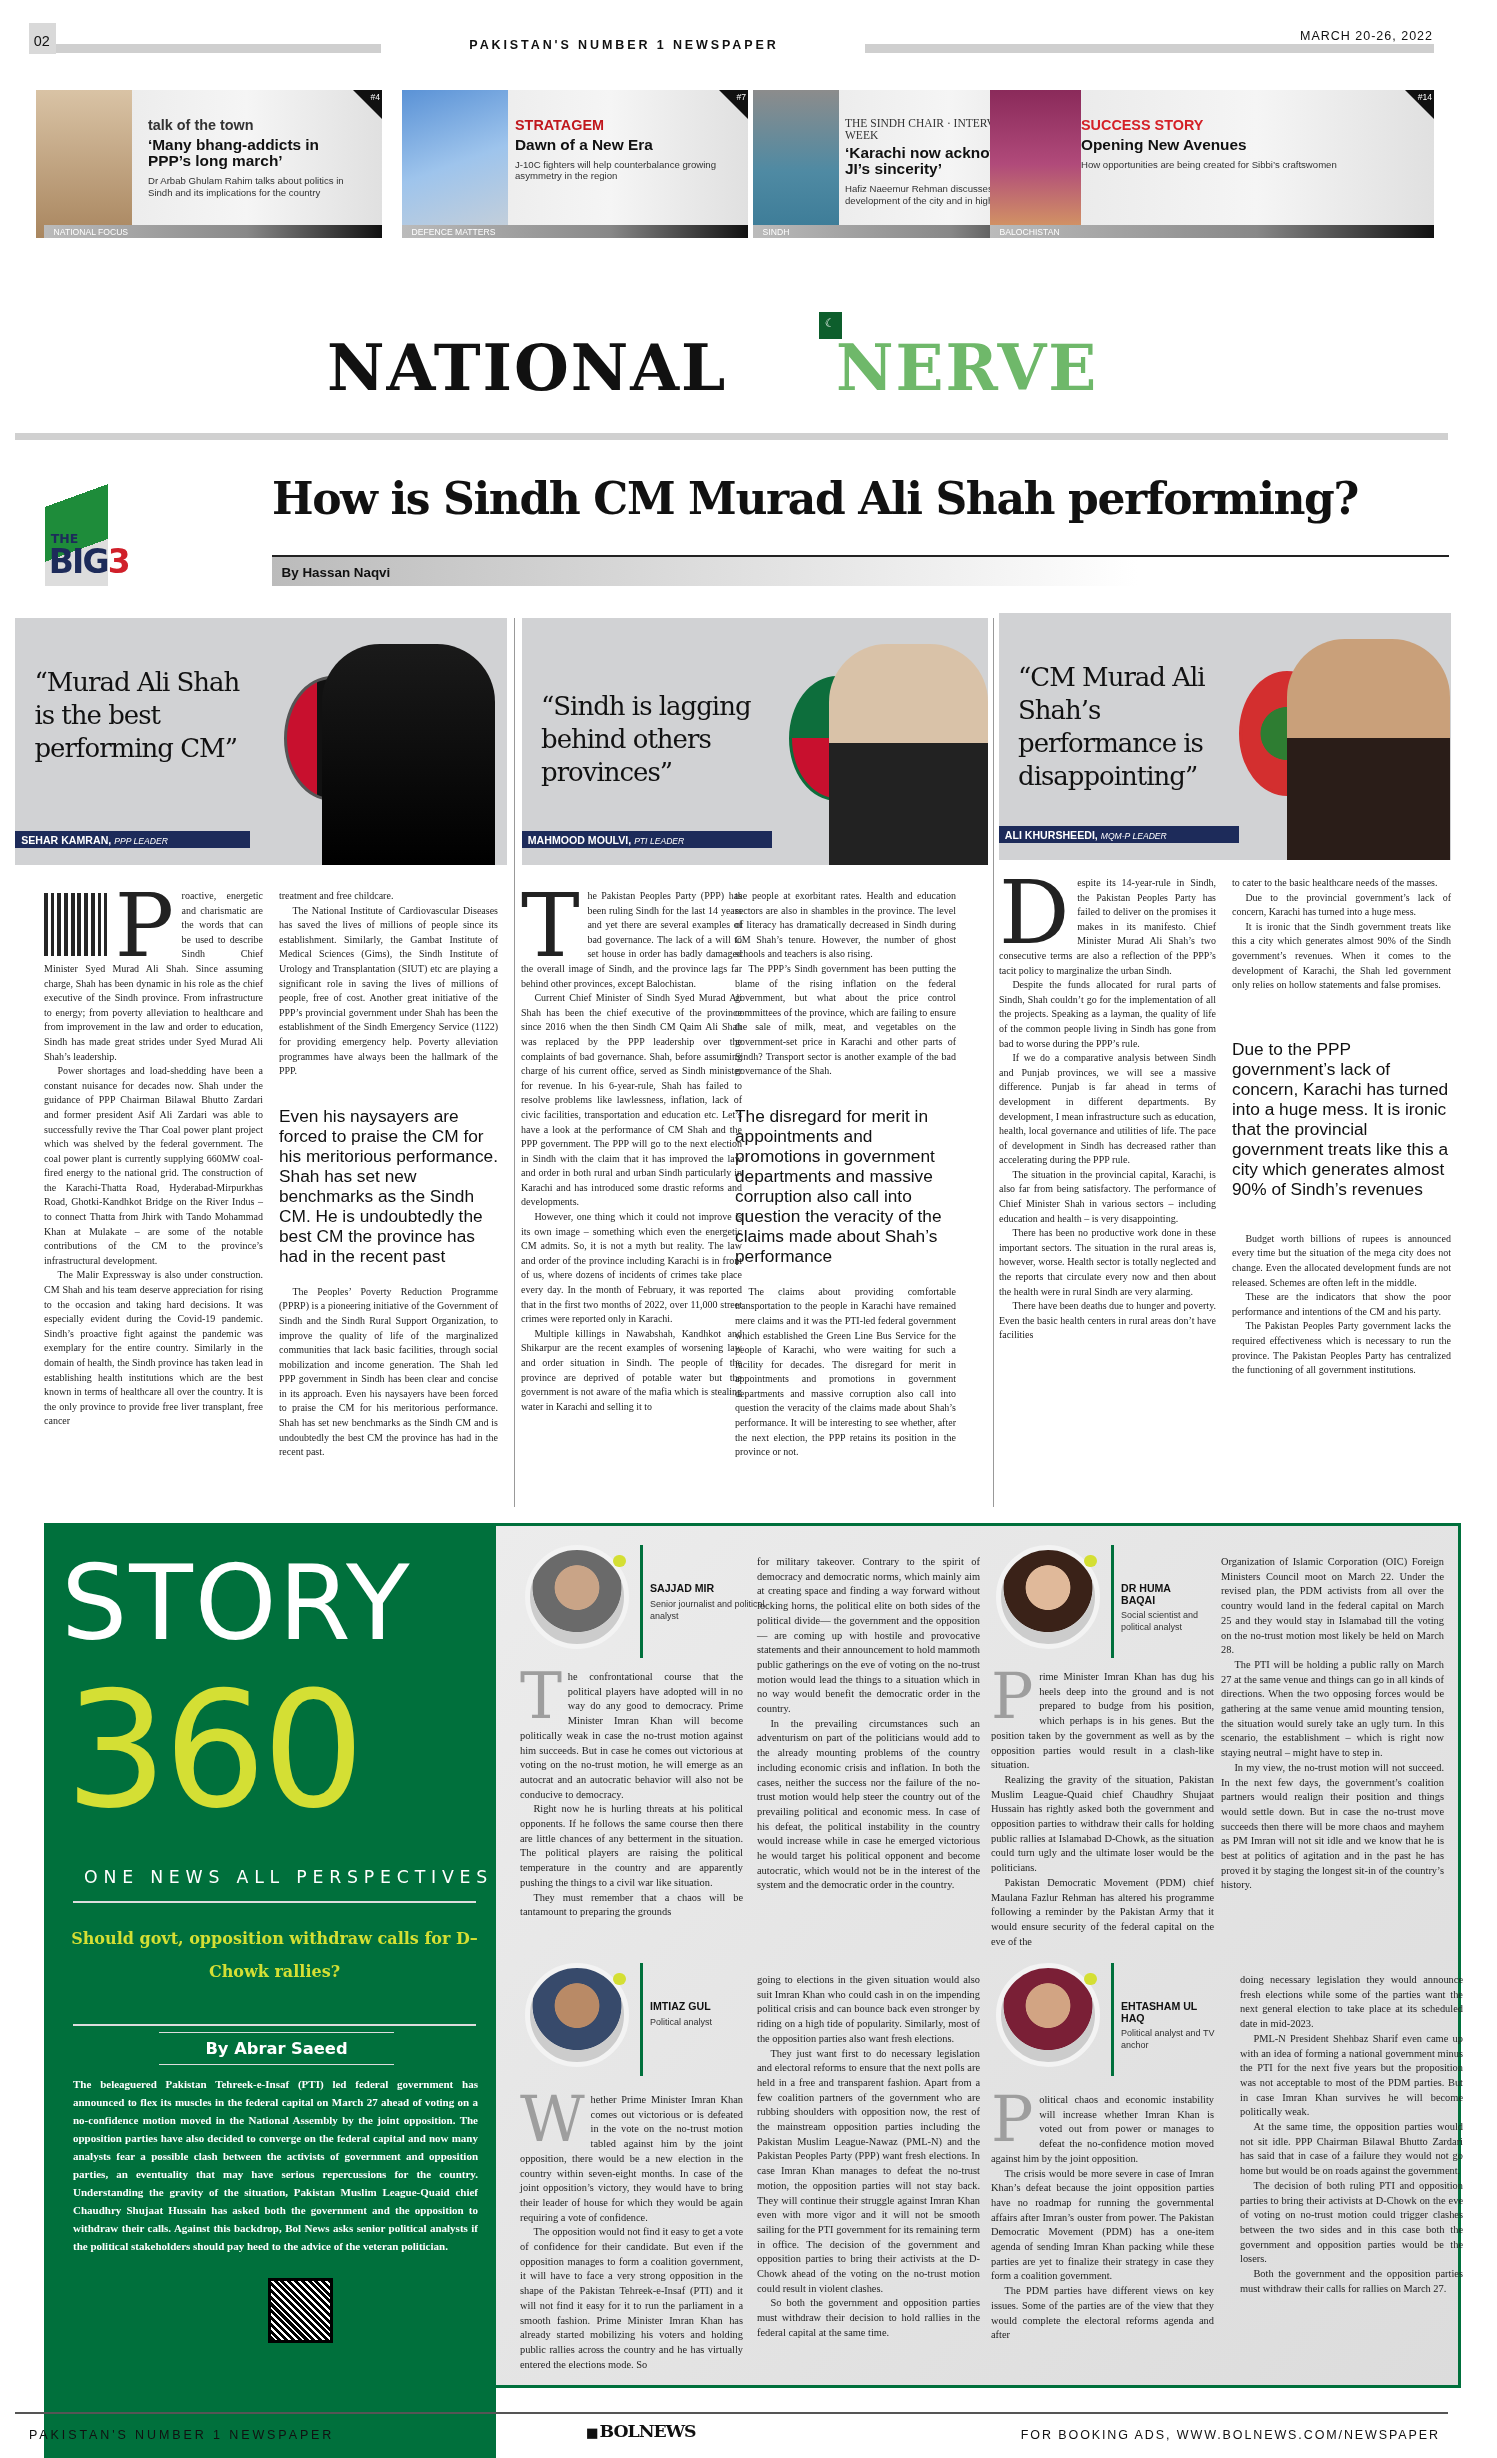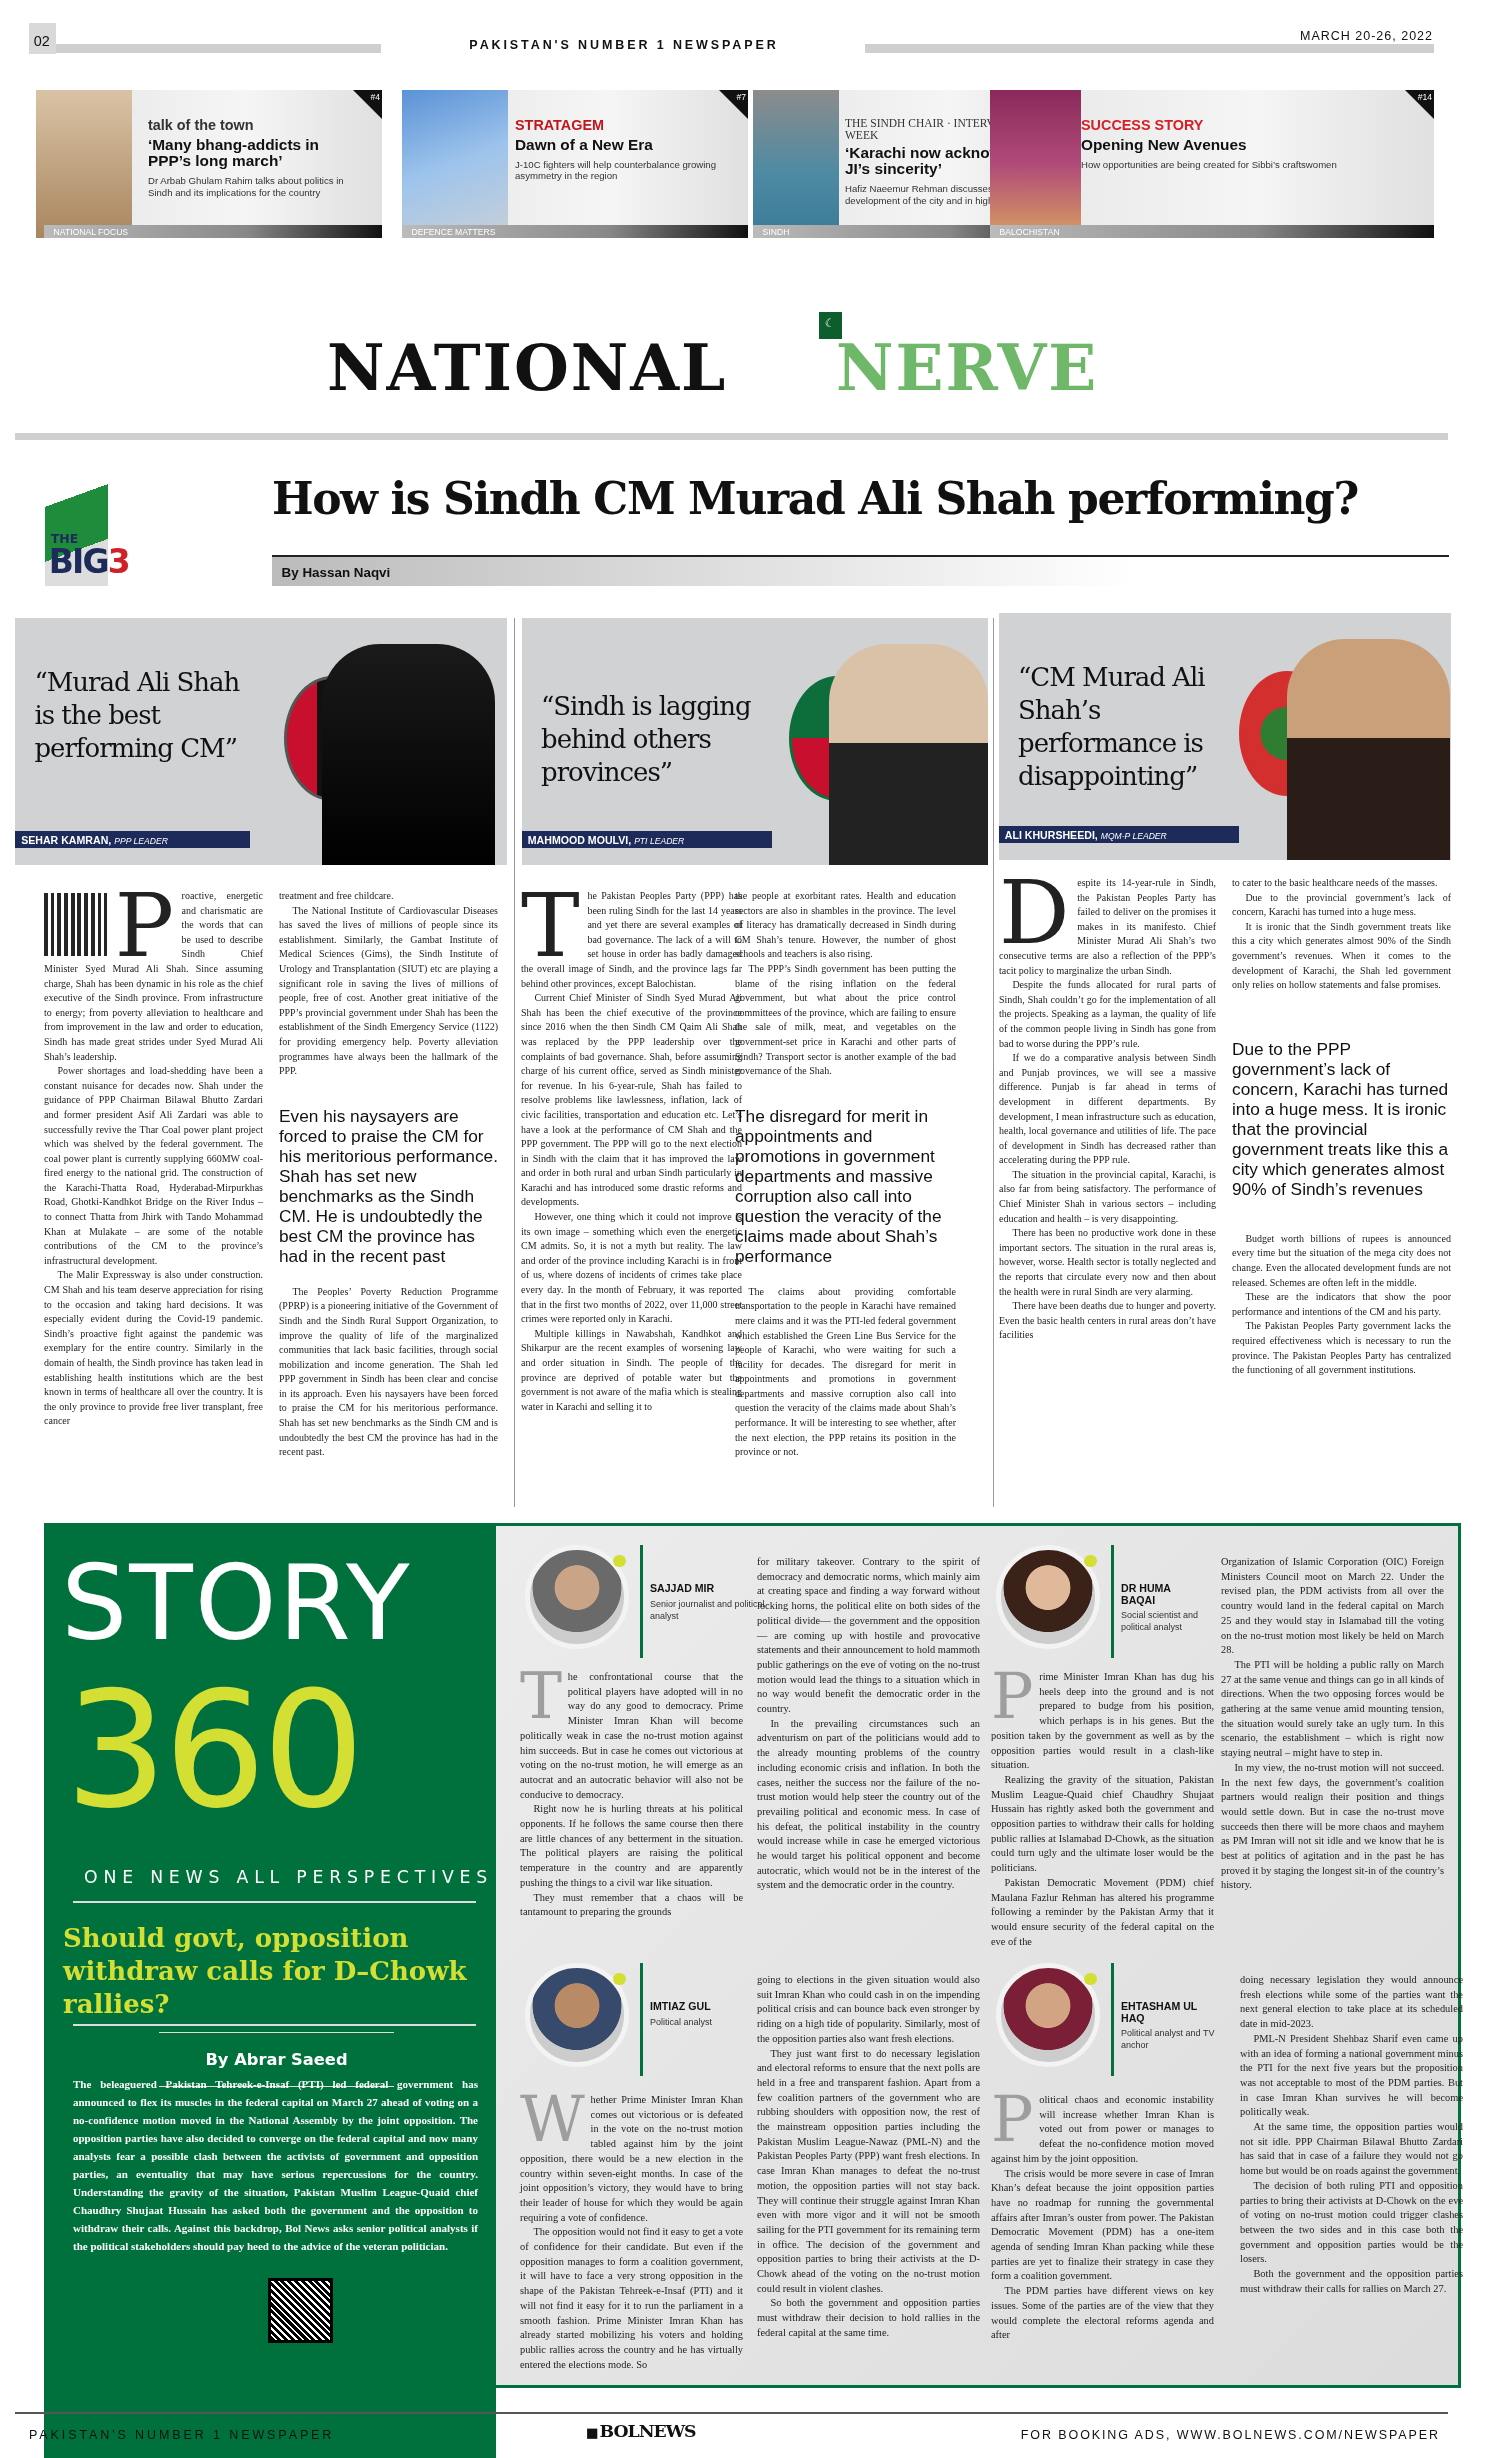--- a/index.html
+++ b/index.html
@@ -62,22 +62,22 @@
   .qr { float: left; width: 63px; height: 63px; margin: 3.8px 7.7px 3.8px 0; background:
         repeating-linear-gradient(90deg,#000 0 3.8px,#fff 3.8px 6.7px), #000; opacity: .85; }
   .pull { font-family: "Liberation Sans", sans-serif; font-size: 17.3px; line-height: 20px; color: #111; margin: 27px 0 19px 0; text-align: left; text-indent: 0; }
 
   
   .story-panel { position: absolute; left: 44px; top: 1523px; width: 452px; height: 1031px; background: #00703c; }
   .story-word { position: absolute; left: 17.3px; top: 19px; font-family: "DejaVu Sans", sans-serif; font-size: 104px; color: #fff; letter-spacing: 1.9px; }
   .story-num { position: absolute; left: 21px; top: 134px; font-family: "DejaVu Sans", sans-serif; font-size: 161px; color: #d4df34; letter-spacing: -3.8px; }
   .story-tag { position: absolute; left: 40px; top: 344px; font-family: "DejaVu Sans", sans-serif; font-size: 17.3px; color: #fff; letter-spacing: 5.8px; }
   .story-line { position: absolute; left: 29px; width: 403px; height: 1.9px; background: #ddd; }
-  .story-q { position: absolute; left: 19px; top: 399px; width: 423px; text-align: left; font-family: "DejaVu Serif", serif; font-weight: bold; font-size: 26px; line-height: 33px; color: #d4df34; }
-  .story-by { position: absolute; left: 115px; top: 509px; width: 235px; text-align: center; font-family: "DejaVu Sans", sans-serif; font-weight: bold; font-size: 16.3px; color: #fff; border-top: 1.9px solid #ddd; border-bottom: 1px solid #ddd; padding: 17px 0; }
+  .story-q { position: absolute; left: 19px; top: 399px; width: 423px; text-align: center; font-family: "DejaVu Serif", serif; font-weight: bold; font-size: 16px; line-height: 33px; color: #d4df34; }
+  .story-by { position: absolute; left: 115px; top: 509px; width: 235px; text-align: center; font-family: "DejaVu Sans", sans-serif; font-weight: bold; font-size: 16.3px; color: #fff; border-top: 1.9px solid #ddd; border-bottom: 1px solid #ddd; padding: 6px 0; }
   .story-intro { position: absolute; left: 29px; top: 552px; width: 405px; font-size: 11px; line-height: 18px; color: #fff; font-weight: bold; text-align: justify; }
   .story-qr { position: absolute; left: 224px; top: 755px; width: 65px; height: 65px; background: repeating-linear-gradient(45deg,#000 0 2.9px,#fff 2.9px 4.8px); border: 3.8px solid #000; }
 
   .analyst-panel { position: absolute; left: 496px; top: 1523px; width: 965px; height: 865px; background: linear-gradient(135deg,#ececec,#dcdcdc); border-right: 3.8px solid #00703c; border-top: 3.8px solid #00703c; border-bottom: 3.8px solid #00703c; }
   .analyst { position: absolute; }
   .analyst .ava { position: absolute; left: 0; top: 0; width: 104px; height: 104px; border-radius: 50%; background: radial-gradient(circle at 50% 40%,#c9a487 0 30%,#6a6a6a 31% 60%,#ccc 61%); border: 5.8px solid #f3f3f3; }
   .analyst .dot { position: absolute; left: 88px; top: 9.6px; width: 12.5px; height: 12.5px; border-radius: 50%; background: #d4df34; }
   .analyst .vbar { position: absolute; left: 115px; top: 0; width: 2.9px; height: 113px; background: #00703c; }
   .analyst .aname { position: absolute; left: 125px; top: 38px; font-family: "Liberation Sans", sans-serif; font-weight: bold; font-size: 10.6px; width: 115px; line-height: 11.5px; }
   .analyst .arole { position: absolute; left: 125px; font-family: "Liberation Sans", sans-serif; font-size: 9px; color: #333; width: 115px; line-height: 11.5px; }

